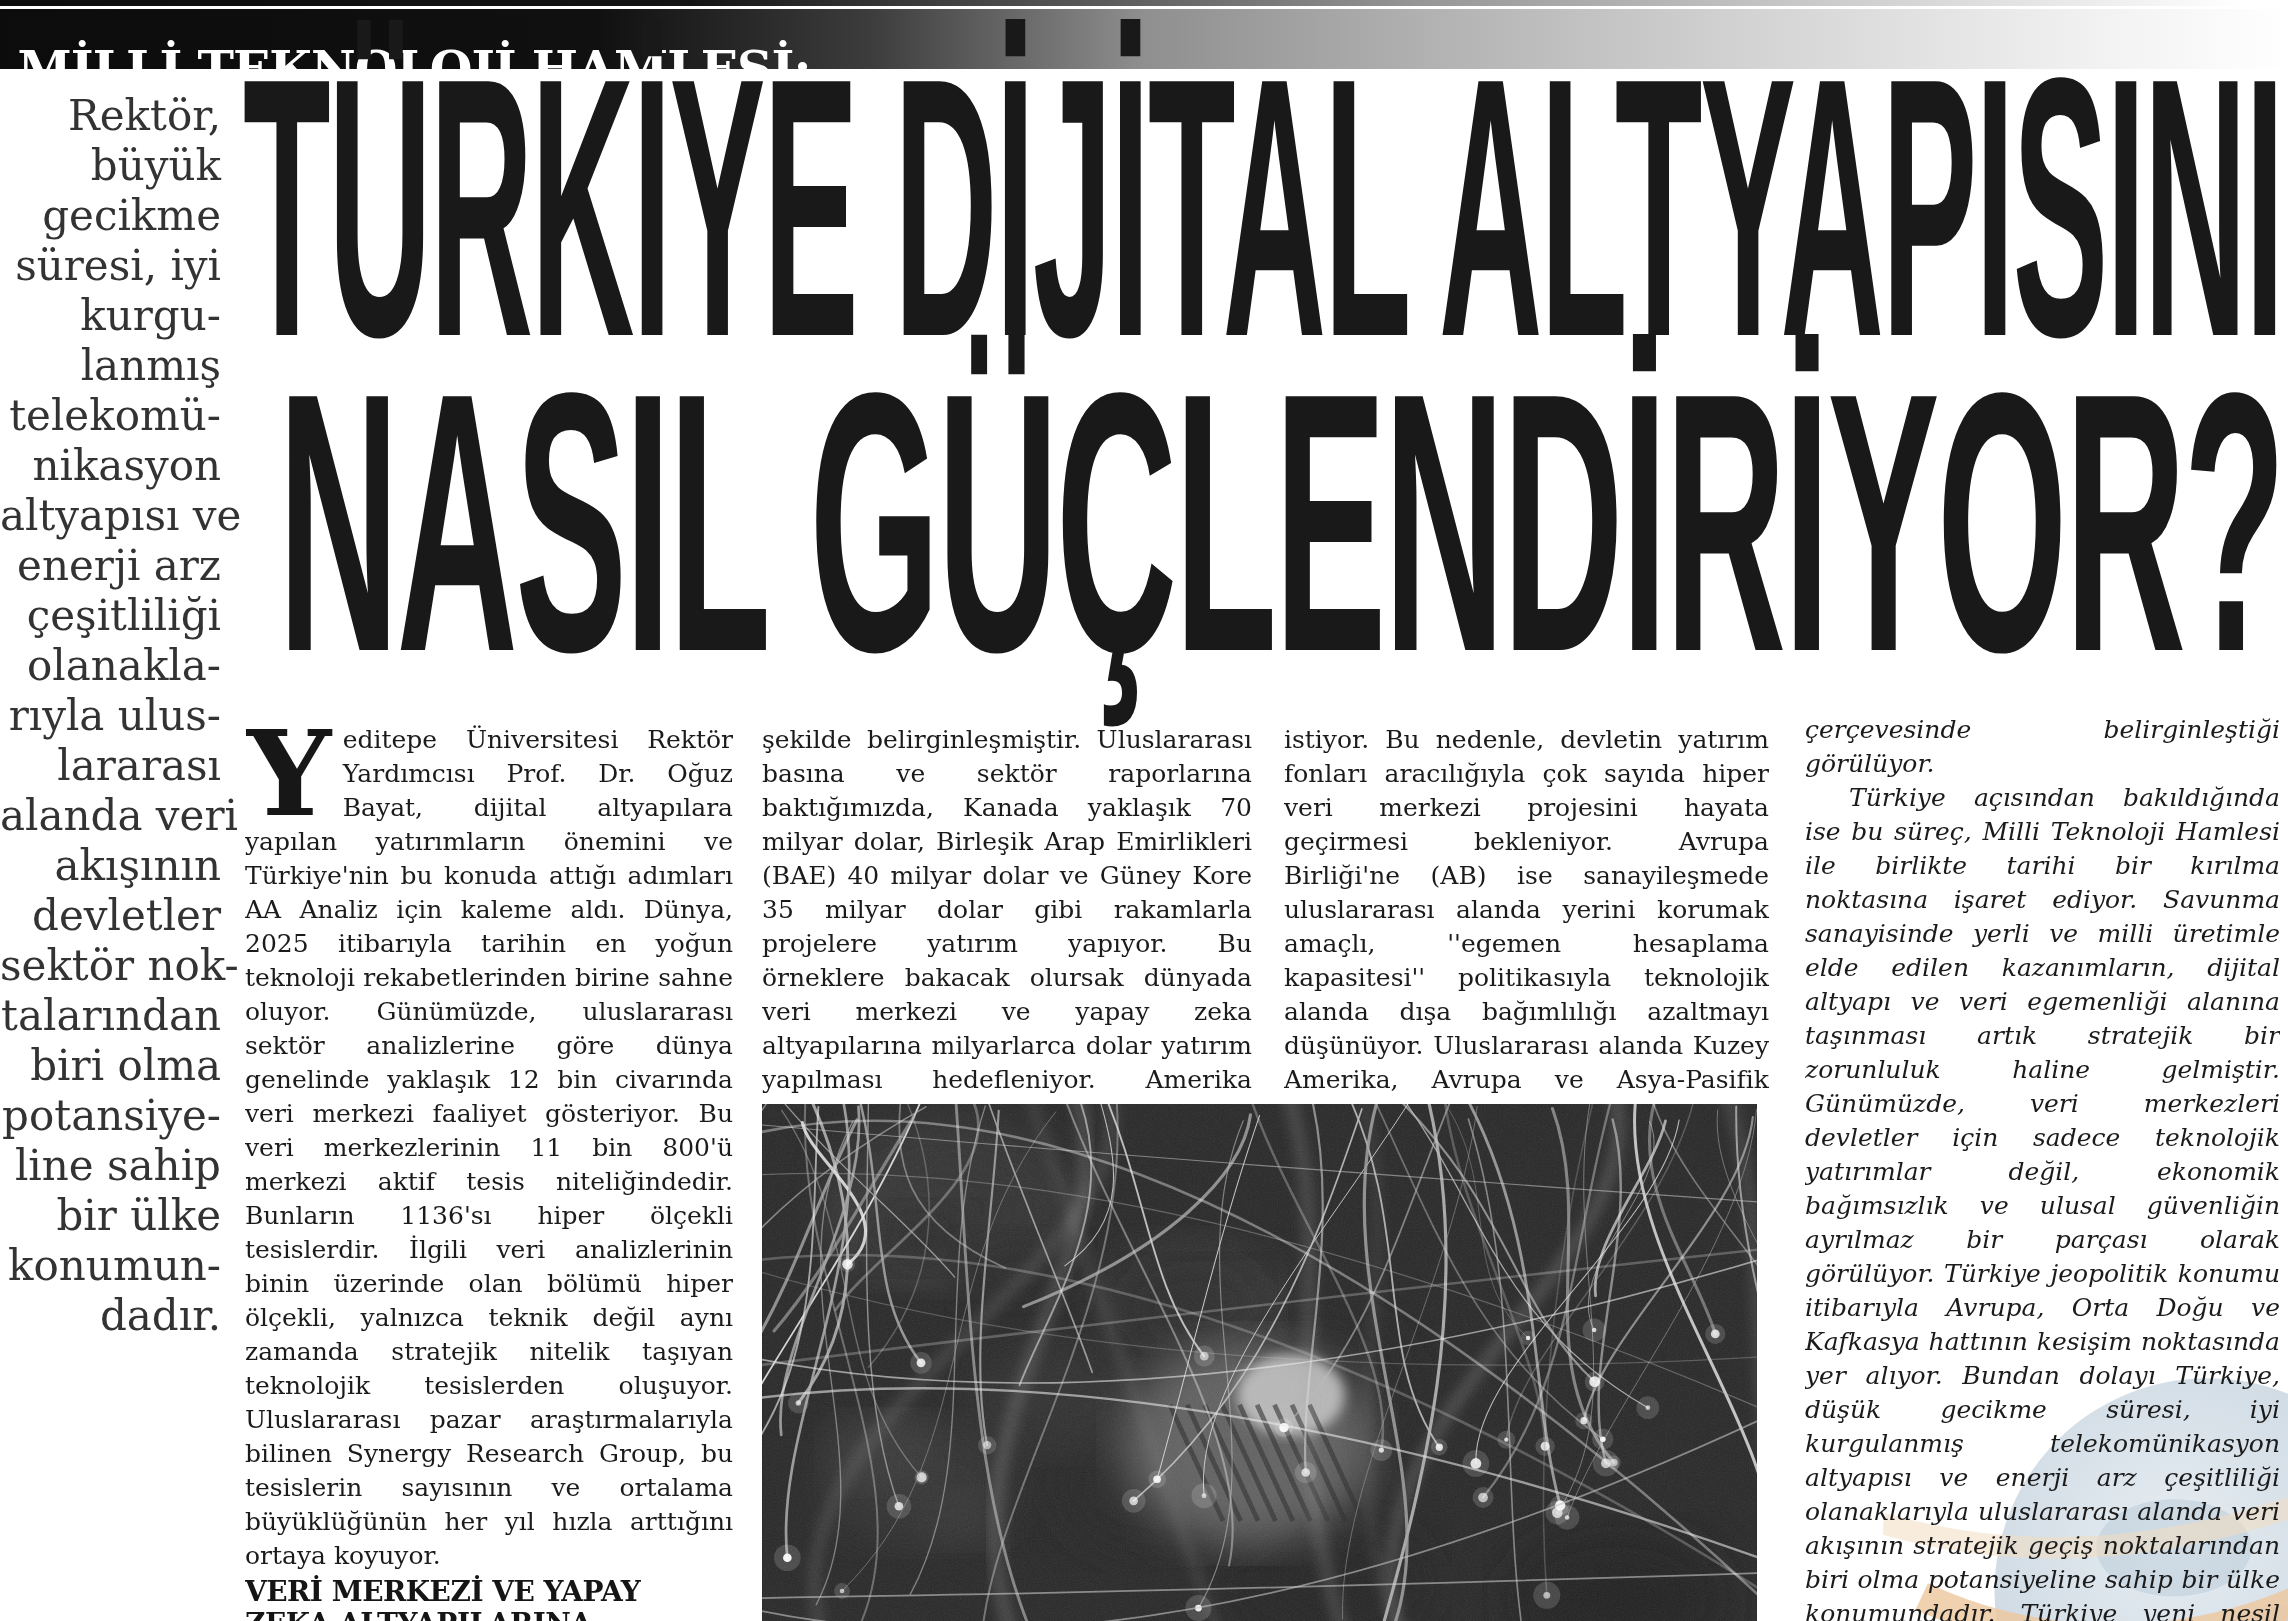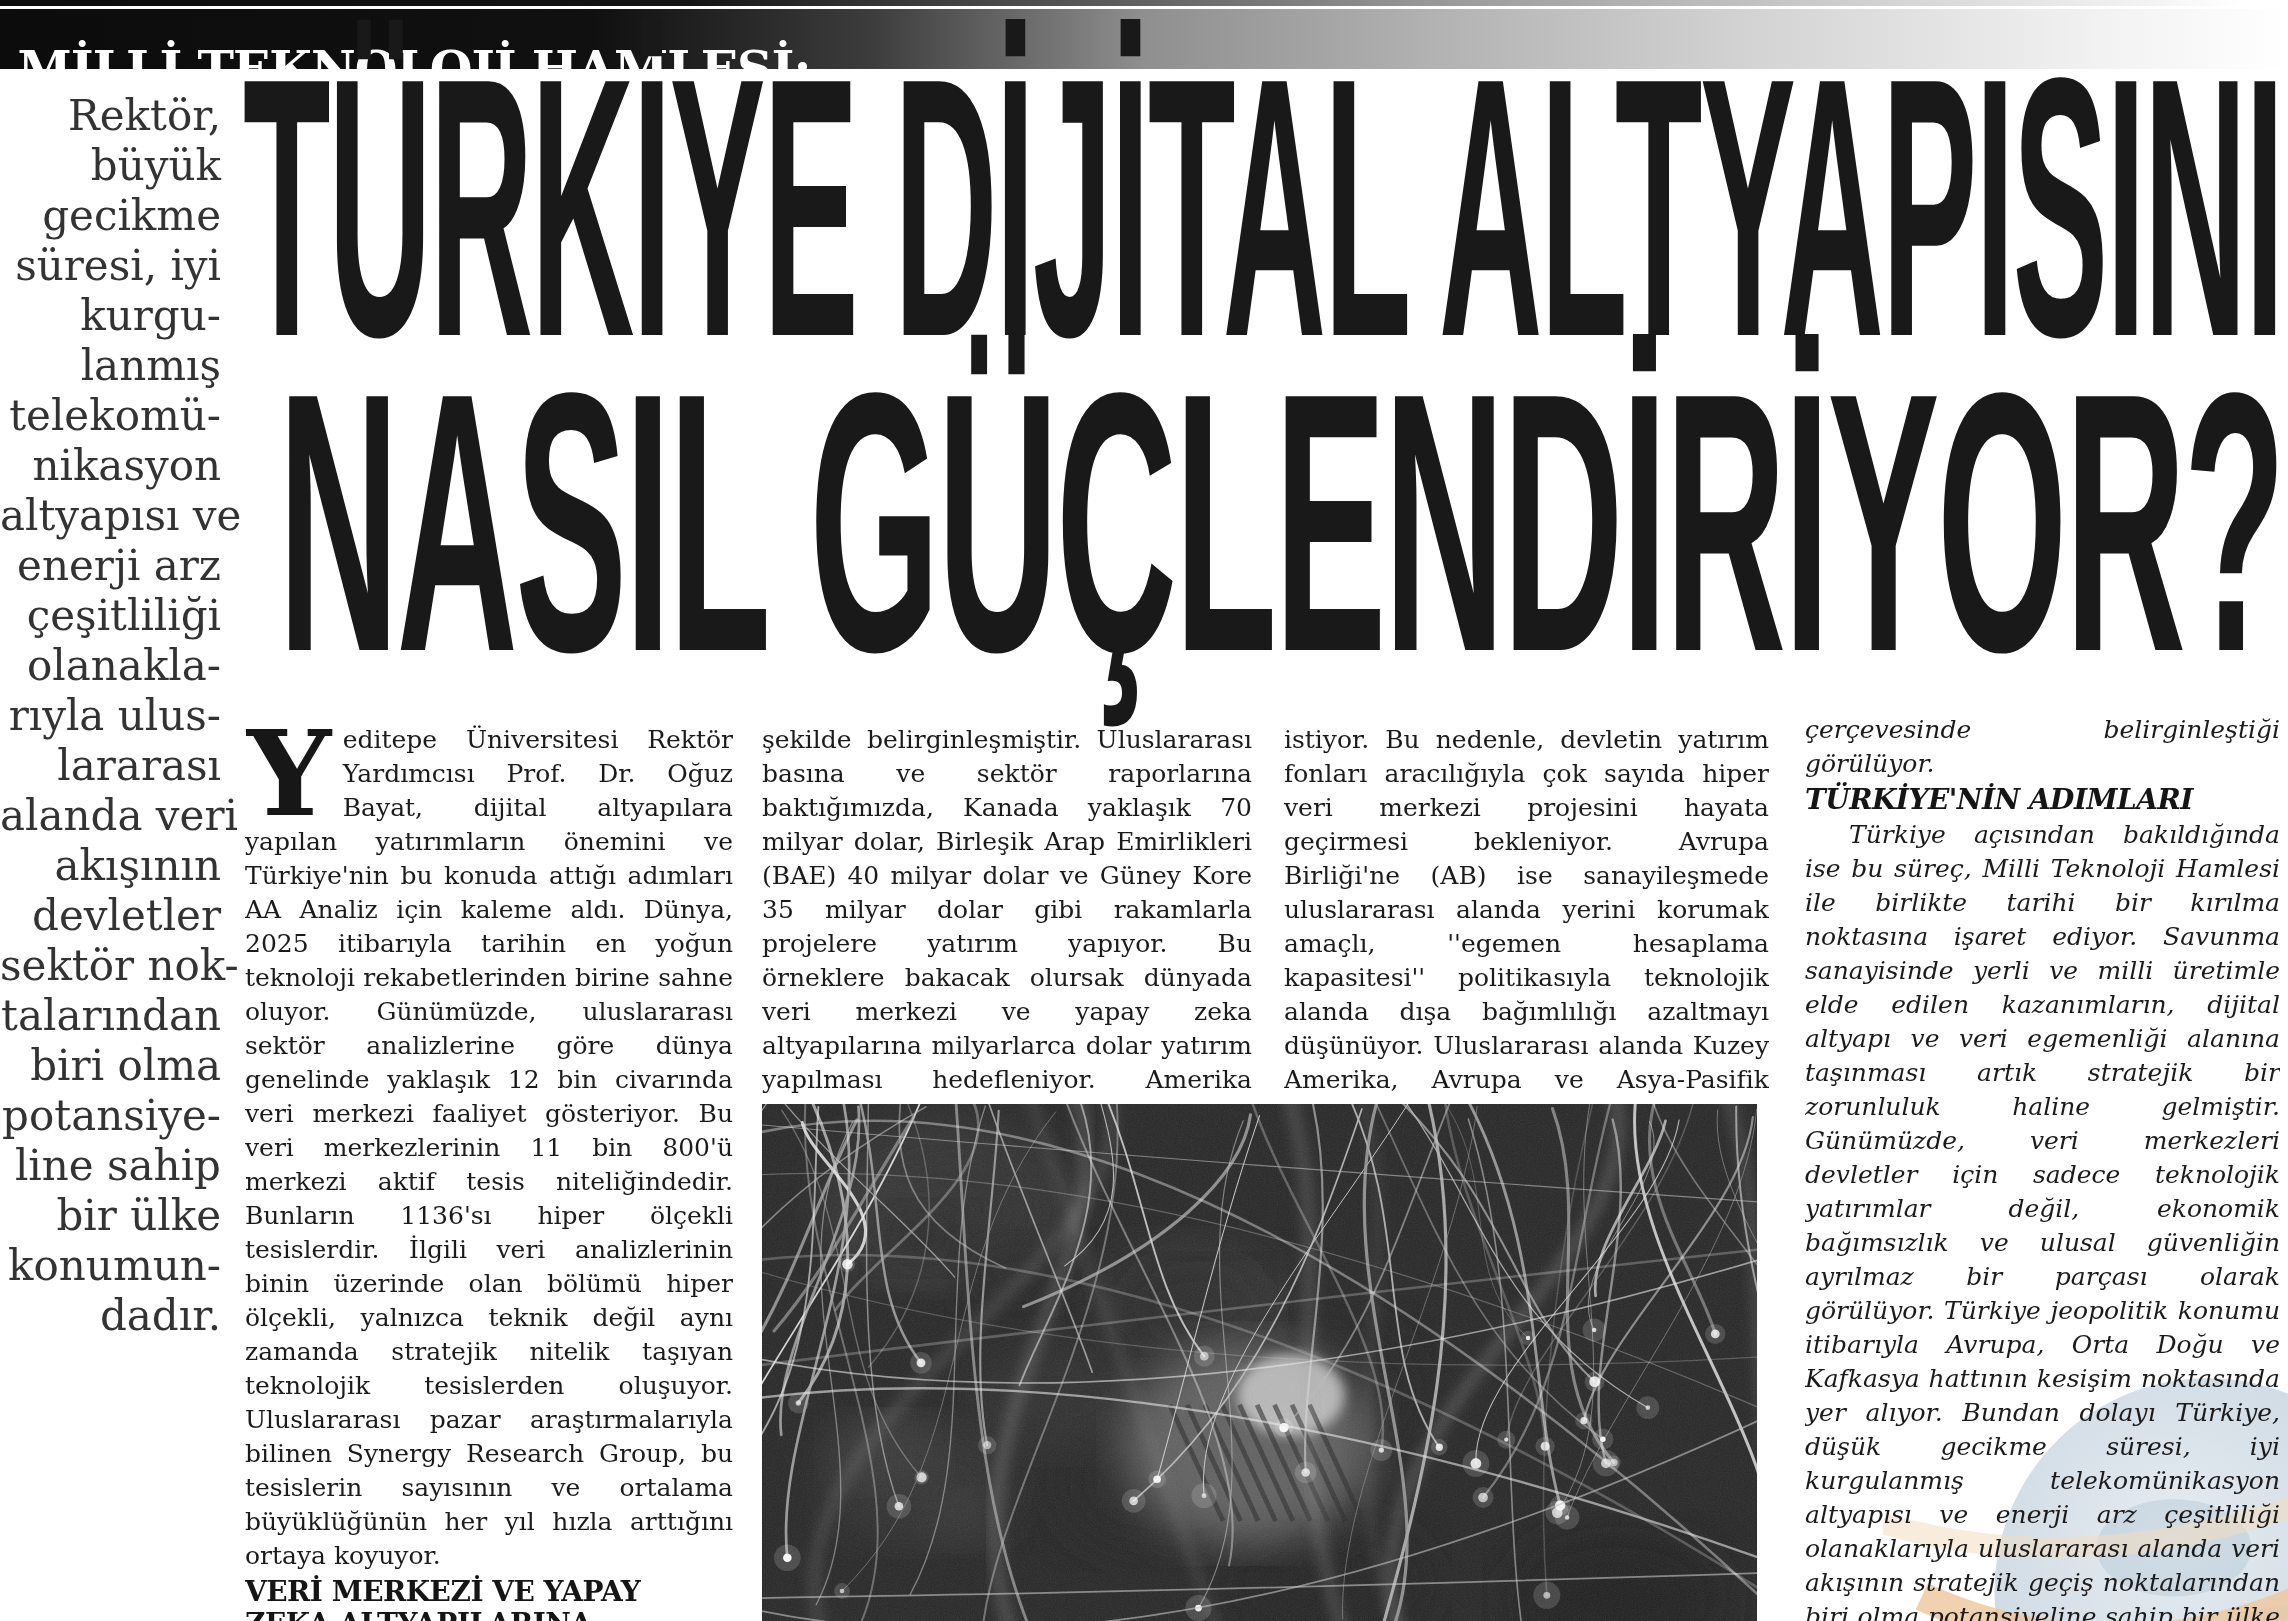--- a/index.html
+++ b/index.html
@@ -95,21 +95,20 @@
       <div class="subhead">VERİ MERKEZİ VE YAPAY ZEKA ALTYAPILARINA YATIRIM ÇAĞI</div>
     </div>
   <div class="col" id="col-1">
       <p>şekilde belirginleşmiştir. Uluslararası basına ve sektör raporlarına baktığımızda, Kanada yaklaşık 70 milyar dolar, Birleşik Arap Emirlikleri (BAE) 40 milyar dolar ve Güney Kore 35 milyar dolar gibi rakamlarla projelere yatırım yapıyor. Bu örneklere bakacak olursak dünyada veri merkezi ve yapay zeka altyapılarına milyarlarca dolar yatırım yapılması hedefleniyor. Amerika Birleşik Devletleri'nde (ABD) ise durum, 11 hiper tesisi aynı anda inşa etmesiyle diğer ülkelere kıyasla daha farklı ilerliyor. ABD büyük teknoloji şirketlerine sahip ülke konumunu korumak</p>
     </div>
   <div class="col" id="col-2">
       <p>istiyor. Bu nedenle, devletin yatırım fonları aracılığıyla çok sayıda hiper veri merkezi projesini hayata geçirmesi bekleniyor. Avrupa Birliği'ne (AB) ise sanayileşmede uluslararası alanda yerini korumak amaçlı, ''egemen hesaplama kapasitesi'' politikasıyla teknolojik alanda dışa bağımlılığı azaltmayı düşünüyor. Uluslararası alanda Kuzey Amerika, Avrupa ve Asya-Pasifik ülkelerinin yatırımlarının veri merkezlerine yoğunlaştığı görülüyor. Bu noktada, teknolojik kapasitenin yapay zeka modelleriyle nasıl geliştirildiği ve veri ekonomisinin hangi konumlar</p>
     </div>
   <div class="col" id="col-3">
       <p>çerçevesinde belirginleştiği görülüyor.</p>
-      <div class="subhead">TÜRKİYE'NİN ADIMLARI</div>
       <p class="indent">Türkiye açısından bakıldığında ise bu süreç, Milli Teknoloji Hamlesi ile birlikte tarihi bir kırılma noktasına işaret ediyor. Savunma sanayisinde yerli ve milli üretimle elde edilen kazanımların, dijital altyapı ve veri egemenliği alanına taşınması artık stratejik bir zorunluluk haline gelmiştir. Günümüzde, veri merkezleri devletler için sadece teknolojik yatırımlar değil, ekonomik bağımsızlık ve ulusal güvenliğin ayrılmaz bir parçası olarak görülüyor. Türkiye jeopolitik konumu itibarıyla Avrupa, Orta Doğu ve Kafkasya hattının kesişim noktasında yer alıyor. Bundan dolayı Türkiye, düşük gecikme süresi, iyi kurgulanmış telekomünikasyon altyapısı ve enerji arz çeşitliliği olanaklarıyla uluslararası alanda veri akışının stratejik geçiş noktalarından biri olma potansiyeline sahip bir ülke konumundadır. Türkiye yeni nesil veri merkezi yatırımları açısından önemli bir odak noktasıdır. Bu perspektifte bakıldığında, Turkcell ile Google Cloud arasında kurulan işbirliği sayesinde Türkiye'nin Milli Teknoloji Hamlesi kapsamında hiper veri merkezi tasarımlarının ilk adımları atılmıştır. Türkiye Cumhuriyeti Yatırım Ofisi ve Google Cloud'un resmi açıklamalarına bakacak olursak söz konusu işbirliği kapsamında Türkiye&gt;de yeni bir bulut bölgesinin kurulması hedefleniyor. AA</p>
     </div>
 
   <svg class="watermark" width="543" height="408" viewBox="0 0 560 420">
     <defs>
       <radialGradient id="wg" cx="42%" cy="38%" r="75%">
         <stop offset="0%" stop-color="#e2eaf0"></stop>
         <stop offset="65%" stop-color="#c6d3de"></stop>
         <stop offset="100%" stop-color="#b5c6d4"></stop>
       </radialGradient>

